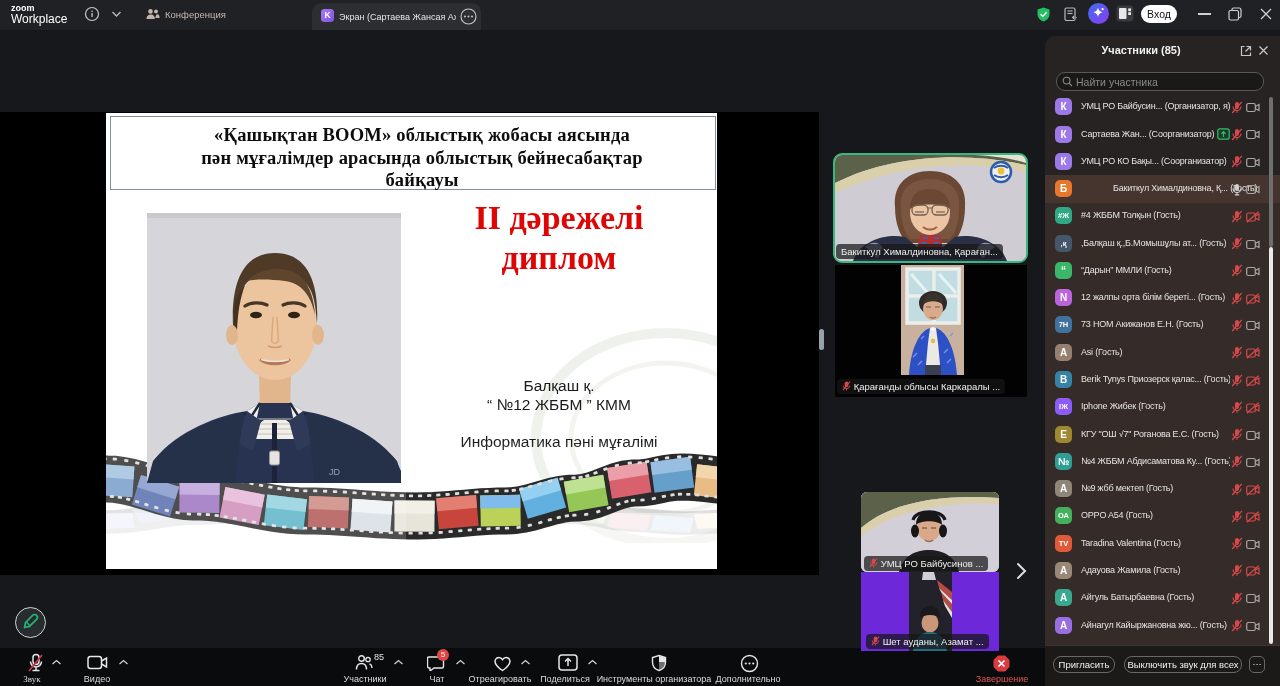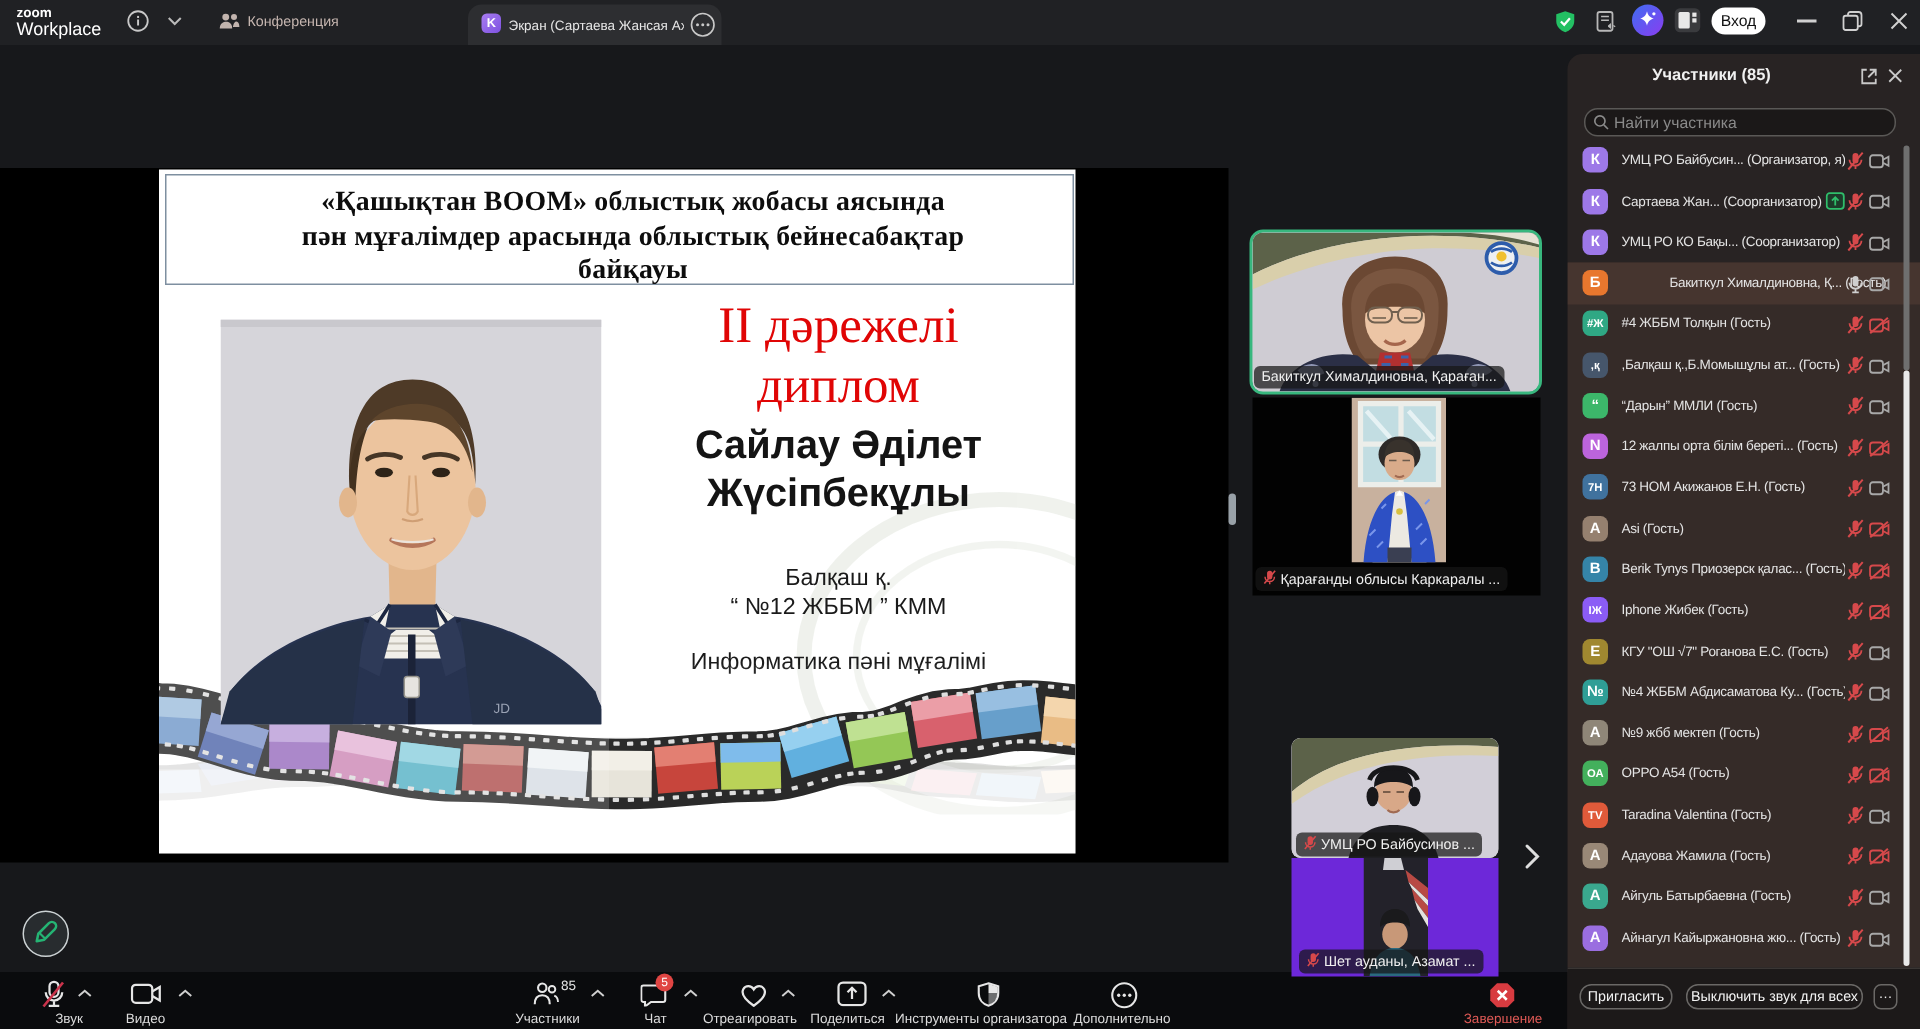--- a/index.html
+++ b/index.html
@@ -75,22 +75,21 @@
 </div>
 <div id="stage">
   <div id="blackscreen"></div>
   <div id="slide">
     <svg class="abs" style="left:350px;top:190px;opacity:0.22;" width="281" height="240" viewBox="0 0 281 240">
         <ellipse cx="210" cy="135" rx="130" ry="105" fill="none" stroke="#b9c4ae" stroke-width="10"></ellipse>
         <ellipse cx="210" cy="135" rx="95" ry="75" fill="none" stroke="#c9d2c0" stroke-width="5"></ellipse>
       </svg>
     <div class="abs" style="left:4px;top:3px;width:606px;height:74px;border:1.4px solid #7e8fa0;background:#fff;"></div>
     <div class="abs" style="left:14px;top:11px;width:604px;text-align:center;font-family:'Liberation Serif',serif;font-weight:bold;font-size:18.5px;line-height:22.6px;color:#0d0d0d;letter-spacing:0.2px;">«Қашықтан BOOM» облыстық жобасы аясында<br>пән мұғалімдер арасында облыстық бейнесабақтар<br>байқауы</div>
-    <div class="abs" style="left:295px;top:85px;width:316px;text-align:center;font-family:'Liberation Serif',serif;font-weight:normal;font-size:34px;line-height:40px;color:#e00505;">ІІ дәрежелі<br>диплом</div>
-    <div class="abs" style="left:295px;top:168px;width:316px;text-align:center;font-weight:bold;font-size:26.5px;line-height:31.5px;color:#141414;">Сайлау Әділет<br>Жүсіпбекұлы</div>
+    <div class="abs" style="left:295px;top:85px;width:316px;text-align:center;font-family:'Liberation Serif',serif;font-weight:bold;font-size:34px;line-height:40px;color:#e00505;">ІІ дәрежелі<br>диплом</div>
     <div class="abs" style="left:295px;top:264px;width:316px;text-align:center;font-size:15.5px;line-height:18.5px;color:#1a1a1a;">Балқаш қ.<br>“ №12 ЖББМ ” КММ</div>
     <div class="abs" style="left:295px;top:320px;width:316px;text-align:center;font-size:15.5px;color:#1a1a1a;">Информатика пәні мұғалімі</div>
     <svg class="abs" style="left:0px;top:330px;" width="611" height="126" viewBox="0 0 611 126" id="filmsvg">
         <g opacity="0.15" transform="translate(0,97) scale(1,-0.5)">
 <path d="M-16,34.2 L-8,35.3 L0,36.0 L8,36.3 L16,37.4 L24,39.0 L32,41.1 L40,43.4 L48,45.9 L56,48.4 L64,50.5 L72,52.3 L80,53.5 L88,54.0 L96,54.1 L104,54.6 L112,55.3 L120,56.4 L128,57.7 L136,59.2 L144,60.8 L152,62.4 L160,63.9 L168,65.3 L176,66.4 L184,67.3 L192,67.8 L200,68.0 L208,68.1 L216,68.3 L224,68.6 L232,69.0 L240,69.5 L248,70.0 L256,70.6 L264,71.1 L272,71.7 L280,72.1 L288,72.5 L296,72.8 L304,73.0 L312,73.0 L320,72.8 L328,72.5 L336,72.0 L344,71.4 L352,70.8 L360,70.1 L368,69.4 L376,68.8 L384,68.4 L392,68.1 L400,68.0 L408,67.6 L416,66.4 L424,64.6 L432,62.4 L440,60.1 L448,57.9 L456,56.2 L464,55.2 L472,55.0 L480,54.0 L488,51.9 L496,49.1 L504,45.9 L512,43.1 L520,41.0 L528,40.0 L536,39.7 L544,38.7 L552,37.1 L560,35.5 L568,34.4 L576,34.0 L584,34.2 L592,34.8 L600,35.7 L608,36.6 L616,37.3 L624,37.8" fill="none" stroke="#222" stroke-width="47"></path>
 <g transform="translate(-14.0,36.2) rotate(3.7)">
             <rect x="1.5" y="-15" width="40" height="30" fill="#6b94c8"></rect>
           </g>
 <g transform="translate(29.0,46.3) rotate(17.3)">
             <rect x="1.5" y="-15" width="40" height="30" fill="#4a62a8"></rect>
@@ -365,21 +364,21 @@
       <text x="182" y="262" font-size="9" fill="#9aa2b4" font-family="Liberation Sans">JD</text>
     </svg>
   </div>
 </div>
 <div id="toolbar">
   <svg class="abs" style="left:26px;top:5px;" width="19" height="20" viewBox="0 0 19 20">
       <rect x="7" y="1.5" width="6" height="10" rx="3" fill="none" stroke="#e6e6e6" stroke-width="1.5"></rect>
       <path d="M4.5 8.5 a5.5 5.5 0 0 0 11 0 M10 14 v3.5 M6.5 17.5 h7" stroke="#e6e6e6" stroke-width="1.5" fill="none"></path>
       <line x1="3" y1="18" x2="16" y2="2" stroke="#c9334b" stroke-width="1.8"></line>
     </svg>
-  <div class="tlabel" style="left:46px;top:674px;position:fixed;">Звук</div>
+  <div class="tlabel" style="left:32px;top:674px;position:fixed;font-family:Liberation Serif, serif;">Звук</div>
   <svg class="abs" style="left:51px;top:11px;" width="11" height="7" viewBox="0 0 11 7">
       <path d="M1.5 5 L5.5 1.5 L9.5 5" fill="none" stroke="#cfcfcf" stroke-width="1.3"></path>
     </svg>
   <svg class="abs" style="left:87px;top:7px;" width="21" height="15" viewBox="0 0 21 15">
       <rect x="1" y="1.5" width="13.5" height="12" rx="2.5" fill="none" stroke="#e6e6e6" stroke-width="1.5"></rect>
       <path d="M14.5 6 L19.5 3 V12 L14.5 9" fill="none" stroke="#e6e6e6" stroke-width="1.5"></path>
     </svg>
   <div class="tlabel" style="left:97px;top:674px;position:fixed;">Видео</div>
   <svg class="abs" style="left:118px;top:11px;" width="11" height="7" viewBox="0 0 11 7">
       <path d="M1.5 5 L5.5 1.5 L9.5 5" fill="none" stroke="#cfcfcf" stroke-width="1.3"></path>

